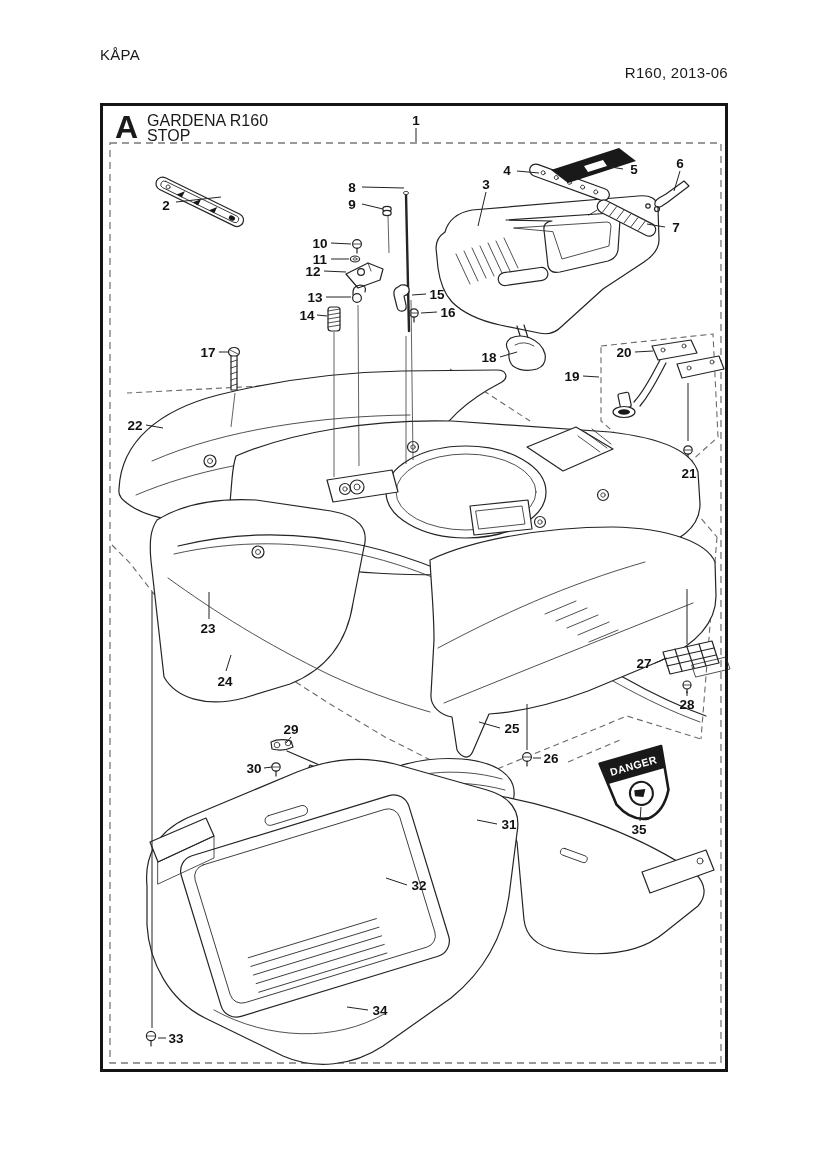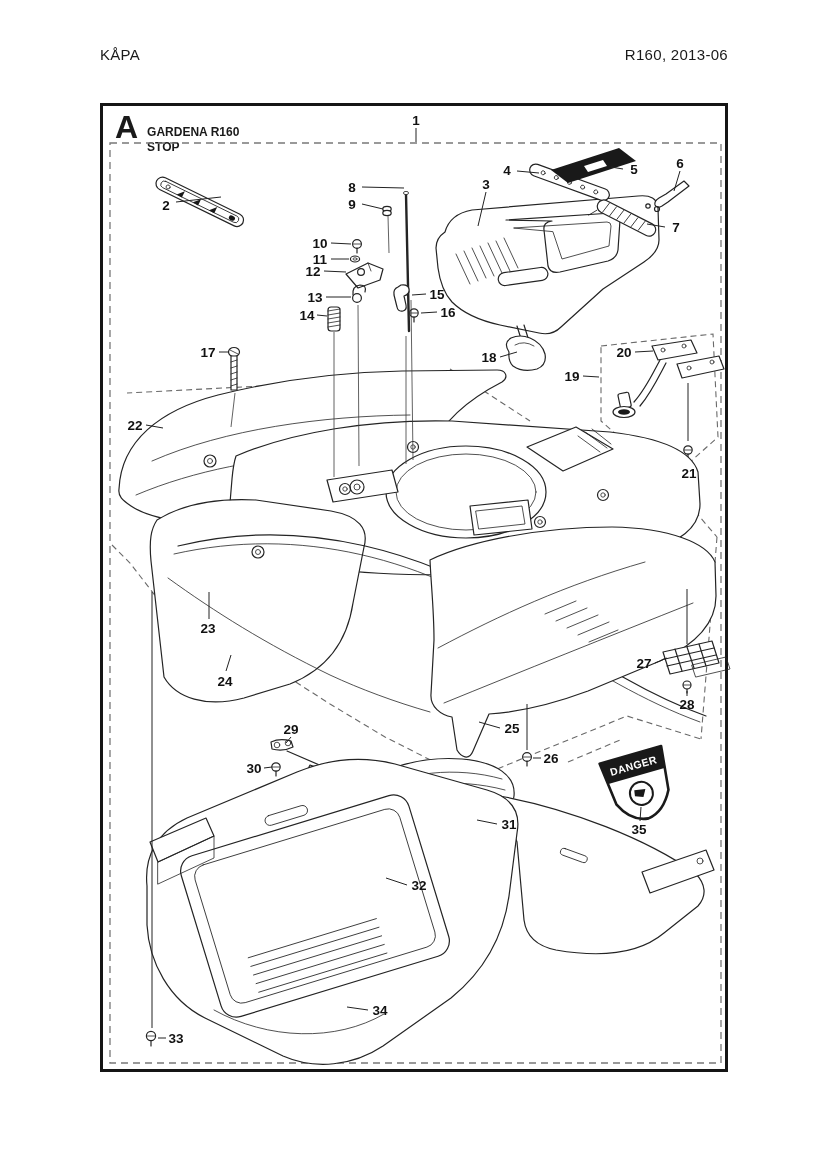--- a/index.html
+++ b/index.html
@@ -1,24 +1,24 @@
 <!DOCTYPE html>
 <html><head>
 <meta charset="utf-8">
 <style>
   html,body{margin:0;padding:0;background:#ffffff;}
   .page{position:relative;width:826px;height:1169px;background:#fff;
         font-family:"Liberation Sans",sans-serif;color:#1a1a1a;overflow:hidden;}
   .hdr-left{position:absolute;left:100px;top:46px;font-size:15px;letter-spacing:.3px;}
-  .hdr-right{position:absolute;right:98px;top:46px;font-size:15px;letter-spacing:.3px;}
+  .hdr-right{position:absolute;right:98px;top:64px;font-size:15px;letter-spacing:.3px;}
   .panel{position:absolute;left:100px;top:103px;width:628px;height:969px;
          border:3px solid #151515;box-sizing:border-box;background:#fff;}
   .panel-head{position:absolute;left:12px;top:6px;display:flex;align-items:flex-start;}
   .sec-letter{font-size:32px;font-weight:bold;line-height:30px;margin-right:9px;}
-  .sec-title{font-size:12px;font-weight:bold;line-height:15px;padding-top:1px;margin-top:12px;}
+  .sec-title{font-size:16px;font-weight:normal;line-height:15px;padding-top:1px;}
   svg.diagram{position:absolute;left:0;top:0;width:826px;height:1169px;}
   .ln{fill:none;stroke:#242424;stroke-width:1.2;stroke-linecap:round;stroke-linejoin:round;}
   .fw{fill:#ffffff;stroke:#242424;stroke-width:1.2;stroke-linejoin:round;}
   .fd{fill:#191919;stroke:none;}
   .thin{stroke-width:.8;}
   .thick{stroke-width:2.4;}
   .dash{fill:none;stroke:#787878;stroke-width:1.3;stroke-dasharray:7 5;}
   .dash2{fill:none;stroke:#6a6a6a;stroke-width:1.1;stroke-dasharray:6 4;}
   #axis-lines line{stroke:#3a3a3a;stroke-width:.8;}
   #leader-lines line{stroke:#222;stroke-width:1;}

